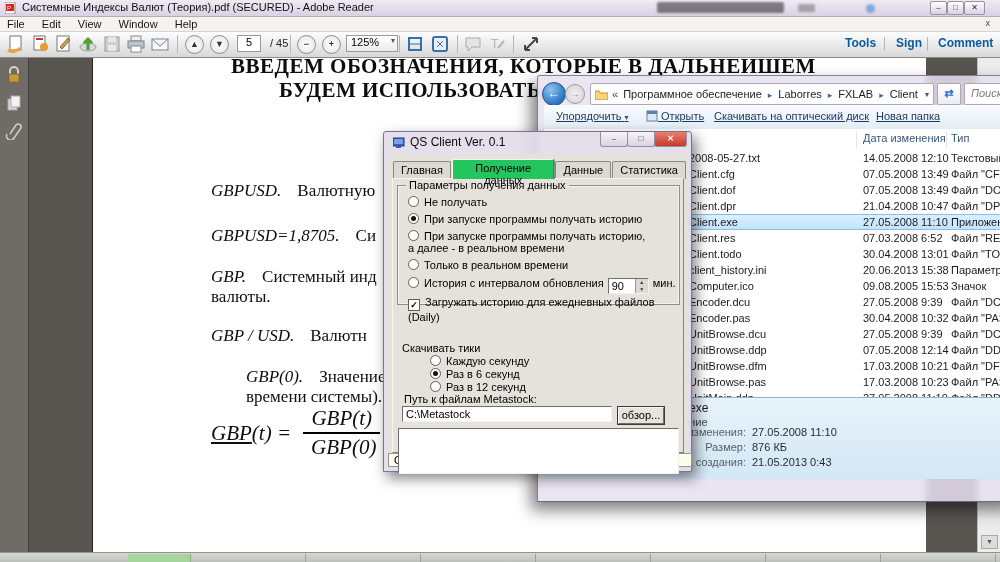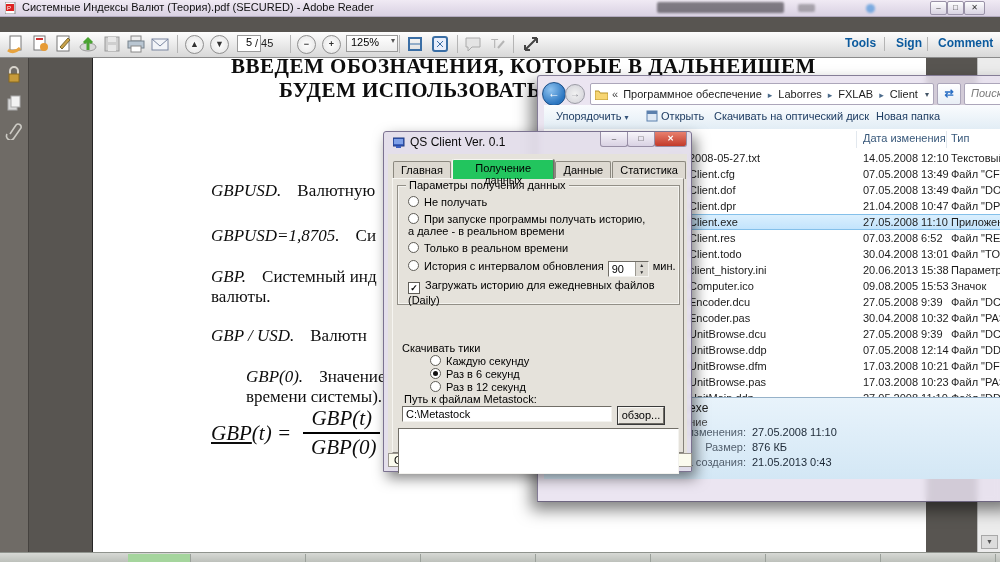--- a/index.html
+++ b/index.html
@@ -19,21 +19,21 @@
   #mb-close{position:absolute;right:10px;top:0;font-size:9px;color:#444;line-height:13px;}
   #ar-toolbar{left:0;top:32px;width:1000px;height:25px;
     background:linear-gradient(#fdfdfd,#d8d8d8);border-bottom:1px solid #8b8b8b;}
   .tb-sep{position:absolute;top:3px;width:1px;height:18px;background:#b5b5b5;}
   .tb-ic{position:absolute;top:2px;width:20px;height:20px;}
   .circ{position:absolute;top:3px;width:17px;height:17px;border-radius:50%;
     background:radial-gradient(#ffffff,#e2e2e2);border:1px solid #8f8f8f;
     text-align:center;font-size:9px;line-height:16px;color:#333;font-weight:bold;}
   #pagebox{position:absolute;left:237px;top:3px;width:22px;height:15px;background:#fff;
     border:1px solid #9a9a9a;font-size:11px;text-align:center;}
-  #pagetotal{position:absolute;left:255px;top:5px;font-size:11px;color:#222;}
+  #pagetotal{position:absolute;left:270px;top:5px;font-size:11px;color:#222;}
   #zoombox{position:absolute;left:346px;top:3px;width:46px;height:15px;background:linear-gradient(#fff,#ececec);
     border:1px solid #9a9a9a;font-size:11px;padding-left:4px;}
   #zoombox .dd{position:absolute;right:2px;top:0;font-size:8px;color:#555;}
   .ar-action{position:absolute;top:4px;font-size:12px;font-weight:bold;color:#0b5a9d;}
   
   #ar-sidebar{left:0;top:58px;width:28px;height:494px;background:#6f6b66;border-right:1px solid #45423f;}
   .sb-ic{position:absolute;left:5px;width:18px;height:18px;}
   
   #page{left:92px;top:58px;width:833px;height:494px;background:#fff;border-left:1px solid #252525;
     font-family:"Liberation Serif",serif;color:#0d0d0d;overflow:hidden;}
@@ -75,21 +75,21 @@
   #ex-addr .crumb{padding:0 3px;color:#1c1c1c;}
   #ex-addr .crumb + .crumb::before{content:"▸";color:#4a6a8a;padding-right:6px;font-size:9px;}
   #ex-addr .dd{margin-left:auto;padding-right:4px;color:#456;font-size:8px;}
   #ex-refresh{left:399px;top:7px;width:22px;height:20px;background:linear-gradient(#fff,#e8eef5);
     border:1px solid #aca6ba;border-radius:2px;color:#2b6fc4;font-size:11px;text-align:center;line-height:19px;font-weight:bold;}
   #ex-search{left:426px;top:7px;width:60px;height:20px;background:#fff;border:1px solid #aca6ba;border-radius:2px;
     font-size:11px;font-style:italic;color:#7b7b7b;line-height:19px;padding-left:6px;}
   #ex-toolbar{left:6px;top:29px;width:474px;height:24px;
     background:linear-gradient(#fafcfe,#e2edf5);border-bottom:1px solid #c3d2df;
     font-size:11px;color:#1e3c62;}
-  .ex-tb-item{position:absolute;top:5px;white-space:nowrap;}
+  .ex-tb-item{position:absolute;top:5px;white-space:nowrap;text-decoration:underline;}
   .ex-tb-item .dd{font-size:8px;color:#35547a;}
   #ex-main{left:6px;top:53px;width:474px;height:350px;background:#fff;overflow:hidden;}
   #ex-header{position:absolute;left:0;top:0;width:474px;height:21px;background:#fff;
     font-size:11px;color:#38587a;}
   #ex-header .colsep{position:absolute;top:2px;width:1px;height:17px;background:#e2e8ee;}
   #ex-rows{position:absolute;left:0;top:21px;width:474px;height:247px;overflow:hidden;font-size:11px;color:#1a1a1a;}
   .frow{position:relative;height:16px;line-height:16px;white-space:nowrap;}
   .frow .fic{position:absolute;left:125px;top:2px;width:11px;height:13px;background:#fdfdfd;
     border:1px solid #9fb0bf;border-radius:1px;}
   .frow .fname{position:absolute;left:145px;}
@@ -170,20 +170,34 @@
       </svg>
     <span id="ar-title">Системные Индексы Валют (Теория).pdf (SECURED) - Adobe Reader</span>
     <span class="smudge" style="left:657px;top:2px;width:127px;height:11px;background:rgba(55,52,58,.6)"></span>
     <span class="smudge" style="left:798px;top:4px;width:17px;height:8px;background:rgba(90,88,94,.45)"></span>
     <span class="smudge" style="left:866px;top:4px;width:9px;height:9px;border-radius:50%;background:rgba(80,150,220,.7)"></span>
     <span class="winbtn" style="left:930px;width:15px">–</span>
     <span class="winbtn" style="left:947px;width:15px">□</span>
     <span class="winbtn" style="left:964px;width:19px">✕</span>
   </div>
 
+  <div class="abs" id="ar-menubar">
+    
+      <span class="menu-item">File</span>
+    
+      <span class="menu-item">Edit</span>
+    
+      <span class="menu-item">View</span>
+    
+      <span class="menu-item">Window</span>
+    
+      <span class="menu-item">Help</span>
+    
+    <span id="mb-close">x</span>
+  </div>
 
   <div class="abs" id="ar-toolbar">
     <svg class="tb-ic" style="left:6px" viewBox="0 0 20 20">
         <rect x="4" y="2" width="11" height="14" fill="#fff" stroke="#777"></rect>
         <path d="M2 16 q6 4 12 -2" stroke="#e8a33d" stroke-width="3" fill="none"></path>
       </svg>
     <svg class="tb-ic" style="left:30px" viewBox="0 0 20 20">
         <rect x="4" y="2" width="11" height="14" fill="#fff" stroke="#777"></rect>
         <circle cx="14" cy="13" r="4" fill="#e79b35"></circle>
         <rect x="6" y="4" width="7" height="2" fill="#c33"></rect>
@@ -511,20 +525,21 @@
           <span class="dtab">Статистика</span>
 
       </div>
       <div id="tabpage">
         <div id="grp">
           <span id="grp-label">Параметры получения данных</span>
           <div id="grp-rows">
 
               <div class="ropt"><span class="rdot"></span><span>Не получать</span></div>
 
+              <div class="ropt"><span class="rdot checked"><span class="pip"></span></span><span>При запуске программы получать историю</span></div>
 
               <div class="ropt"><span class="rdot"></span><span>При запуске программы получать историю,</span><div class="l2">а далее - в реальном времени</div></div>
 
               <div class="ropt"><span class="rdot"></span><span>Только в реальном времени</span></div>
 
             <div id="interval-row" class="ropt">
               <span class="rdot"></span><span>История с интервалом обновления</span><span id="spin"><span>90</span><span class="btns"><span>▲</span><br><span>▼</span></span></span><span>мин.</span>
             </div>
             <div id="daily-row">
               <span class="cbox">✓</span><span>Загружать историю для ежедневных файлов (Daily)</span>

